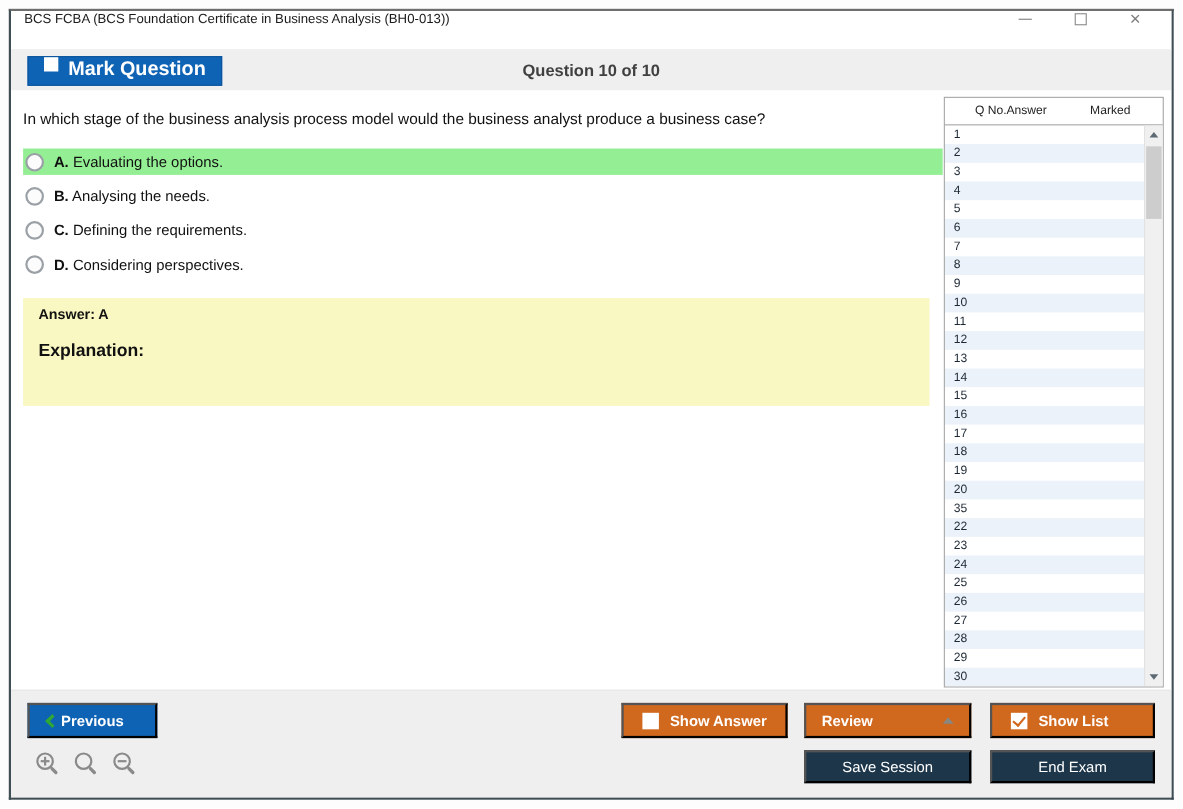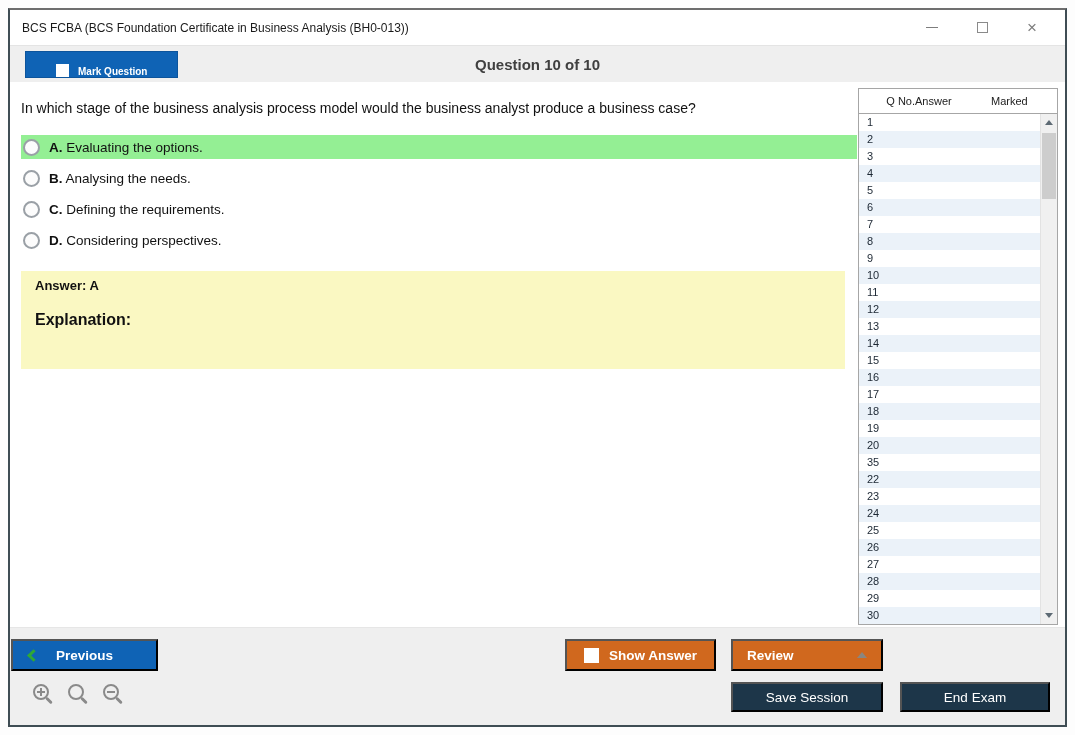--- a/index.html
+++ b/index.html
@@ -2,35 +2,35 @@
 <html><head>
 <meta charset="utf-8">
 <style>
   * { margin:0; padding:0; box-sizing:border-box; }
   body { background:#fff; font-family:"Liberation Sans", sans-serif; }
   .page { width:1075px; height:735px; background:#fdfdfd; padding:8px; }
   .window { width:100%; height:100%; border:2px solid #3f4d54; border-top-color:#6e6e6e;
             background:#fff; display:flex; flex-direction:column; overflow:hidden; }
 
   
-  .titlebar { height:36px; flex:none; background:#fff; display:flex; align-items:center;
+  .titlebar { height:36px; flex:none; background:#fff; display:flex; align-items:flex-start;
               padding:0 12px; border-bottom:1px solid #e4e4e4; }
   .title { font-size:12px; color:#1a1a1a; }
   .win-controls { margin-left:auto; display:flex; align-items:center; gap:36px; padding-right:14px; }
   .wc { display:flex; align-items:center; justify-content:center; width:14px; height:14px; }
   .wc-min i { display:block; width:12px; border-top:1px solid #7d7d7d; }
   .wc-max i { display:block; width:11px; height:11px; border:1px solid #8a8a8a; }
   .wc-close { color:#7d7d7d; font-size:17px; line-height:1; font-weight:400; }
 
   
   .topbar { height:36px; flex:none; background:#efefef; position:relative;
             display:flex; align-items:center; }
   .mark-btn { margin-left:15px; height:27px; background:#0f63b5; border:1px solid #0c549c;
-              color:#fff; font-weight:bold; font-size:10px; display:flex; align-items:flex-end;
-              gap:9px; padding:0 30px; font-family:"Liberation Sans", sans-serif; }
+              color:#fff; font-weight:bold; font-size:18px; display:flex; align-items:flex-start;
+              gap:9px; padding:0 14px; font-family:"Liberation Sans", sans-serif; }
   .cb { width:13px; height:13px; background:#fff; flex:none; position:relative; }
   .qcounter { position:absolute; left:0; right:0; text-align:center; font-weight:bold;
               font-size:15px; color:#404040; pointer-events:none; }
 
   
   .content { flex:1; display:flex; background:#fff; }
   .qpane { flex:1; padding:18px 0 0 11px; }
   .qtext { font-size:14px; color:#111; margin-bottom:19px; }
   .option { height:24px; width:836px; display:flex; align-items:center; margin-bottom:7px; }
   .option.highlighted { background:#94ef94; }
@@ -195,32 +195,36 @@
               <span class="tri-up"></span>
               <span class="thumb"></span>
               <span class="tri-down"></span>
             </div>
           </div>
         </div>
       </div>
     </div>
 
     <div class="footer">
-      <button class="btn btn-blue" style="left:1px; top:11px; width:147px;">
+      <button class="btn btn-blue" style="left:15px; top:11px; width:118px;">
         <span class="chev chev-left"></span>
         <span>Previous</span>
       </button>
 
       <button class="btn btn-orange" style="left:555px; top:11px; width:151px; justify-content:flex-start; padding-left:17px;">
         <span class="obox" id="show-answer-box"></span>
         <span>Show Answer</span>
       </button>
       <button class="btn btn-orange" style="left:721px; top:11px; width:152px; justify-content:flex-start; padding:0 14px;">
         <span>Review</span>
         <span class="tri-up-btn"></span>
+      </button>
+      <button class="btn btn-orange" style="left:890px; top:11px; width:150px; justify-content:flex-start; padding-left:17px;">
+        <span class="obox checked" id="show-list-box"></span>
+        <span>Show List</span>
       </button>
 
       <button class="btn btn-navy" style="left:721px; top:54px; width:152px;">
         <span>Save Session</span>
       </button>
       <button class="btn btn-navy" style="left:890px; top:54px; width:150px;">
         <span>End Exam</span>
       </button>
 
       <div class="zoomset">

